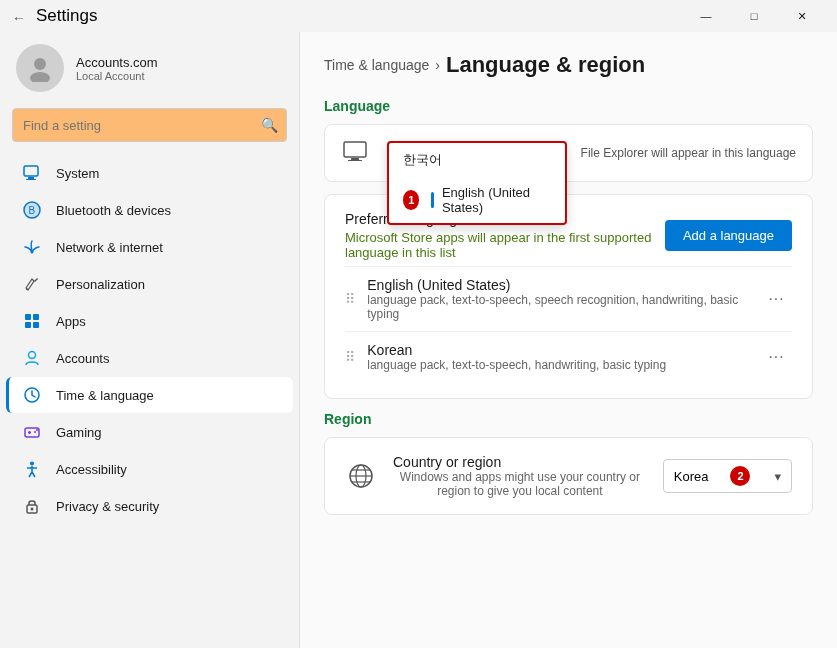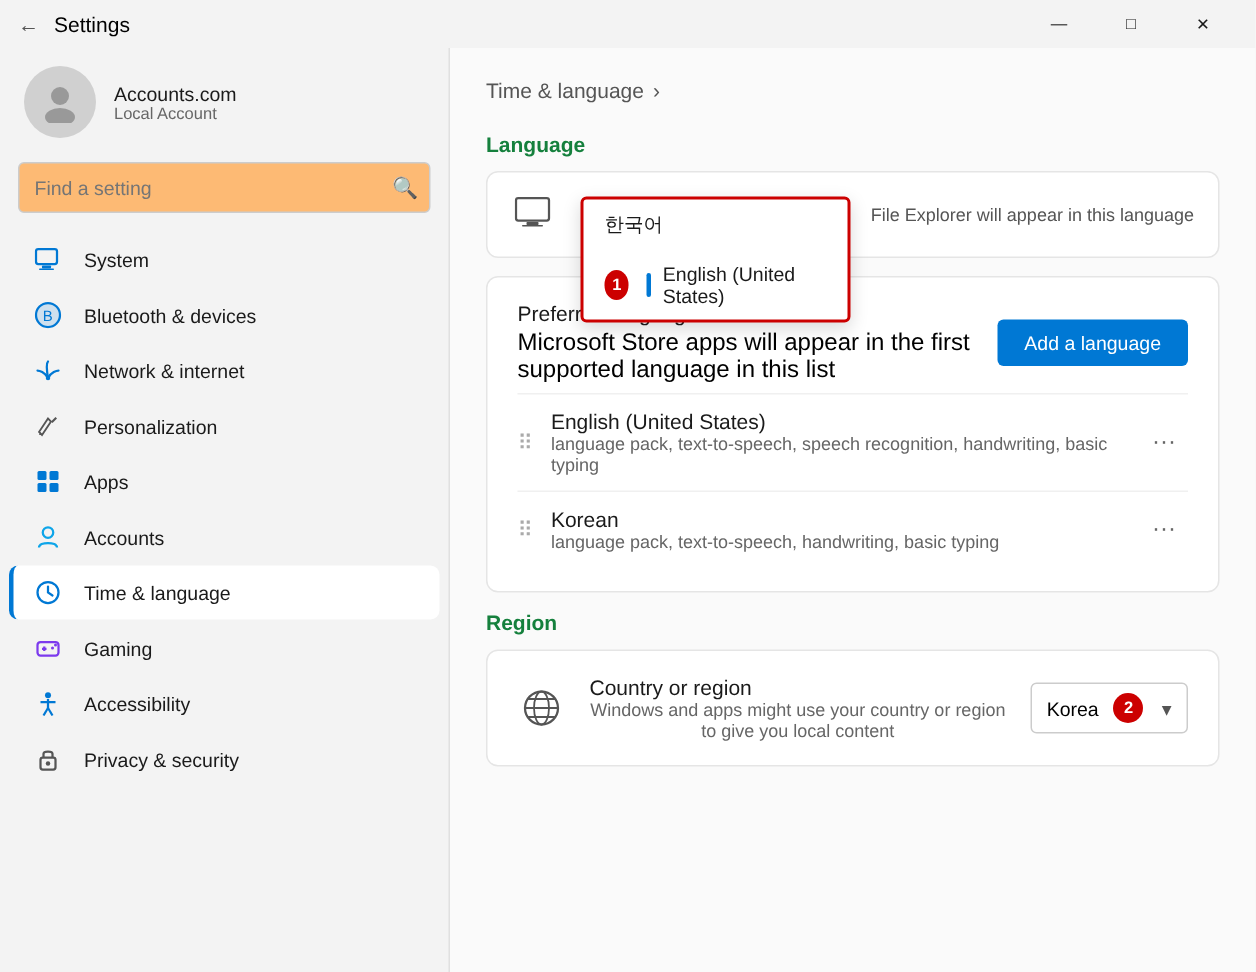--- a/index.html
+++ b/index.html
@@ -247,22 +247,22 @@
       color: #555;
       margin-left: auto;
     }
     .preferred-header {
       display: flex;
       align-items: center;
       justify-content: space-between;
       margin-bottom: 6px;
     }
     .preferred-desc {
-      font-size: 16px;
-      color: #000000;
+      font-size: 13px;
+      color: #4d7c0f;
     }
     .add-lang-btn {
       background: #0078d4;
       color: white;
       border: none;
       border-radius: 4px;
       padding: 8px 18px;
       font-size: 13px;
       cursor: pointer;
       white-space: nowrap;
@@ -323,21 +323,21 @@
       color: #1a1a1a;
     }
     .region-desc {
       font-size: 12px;
       color: #666;
       text-align: center;
     }
     .region-select {
       display: flex;
       align-items: center;
-      gap: 8px;
+      gap: 20px;
       border: 1px solid #ccc;
       border-radius: 4px;
       padding: 6px 10px;
       background: white;
       cursor: pointer;
       font-size: 13px;
     }
     .region-badge {
       display: inline-flex;
       align-items: center;
@@ -351,21 +351,21 @@
       font-weight: 700;
       margin-left: 2px;
     }
   </style>
 </head>
 <body>
 
 <div class="title-bar">
   <div class="title-bar-left">
     <span style="font-size:14px;cursor:pointer;color:#555;">←</span>
-    <span style="font-size:14px;">Settings</span>
+    <span style="font-size:17px;">Settings</span>
   </div>
   <div class="title-bar-controls">
     <button class="title-bar-btn">—</button>
     <button class="title-bar-btn">□</button>
     <button class="title-bar-btn close">✕</button>
   </div>
 </div>
 
 <div class="app-content">
   <div class="sidebar">
@@ -492,20 +492,21 @@
         </span>
         <span>Privacy &amp; security</span>
       </div>
     </nav>
   </div>
 
   <div class="main-content">
     <div class="breadcrumb">
       <span style="font-size:14px;color:#555;cursor:pointer;">Time &amp; language</span>
       <span style="font-size:14px;color:#555;">›</span>
+      <span class="breadcrumb-current">Language &amp; region</span>
     </div>
 
     <div class="section-title">Language</div>
 
     <div class="card" style="padding:12px 16px;">
       <div class="language-display-row">
         <div class="monitor-icon">
           <svg width="28" height="24" viewBox="0 0 28 24" fill="none">
               <rect x="1" y="1" width="22" height="15" rx="1.5" stroke="#555" stroke-width="1.5" fill="none"></rect>
               <rect x="8" y="17" width="8" height="2" rx="0.5" fill="#555"></rect>

